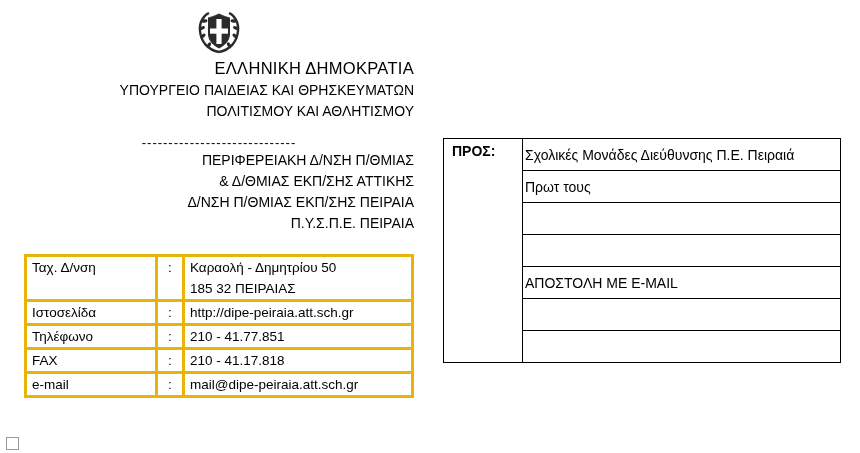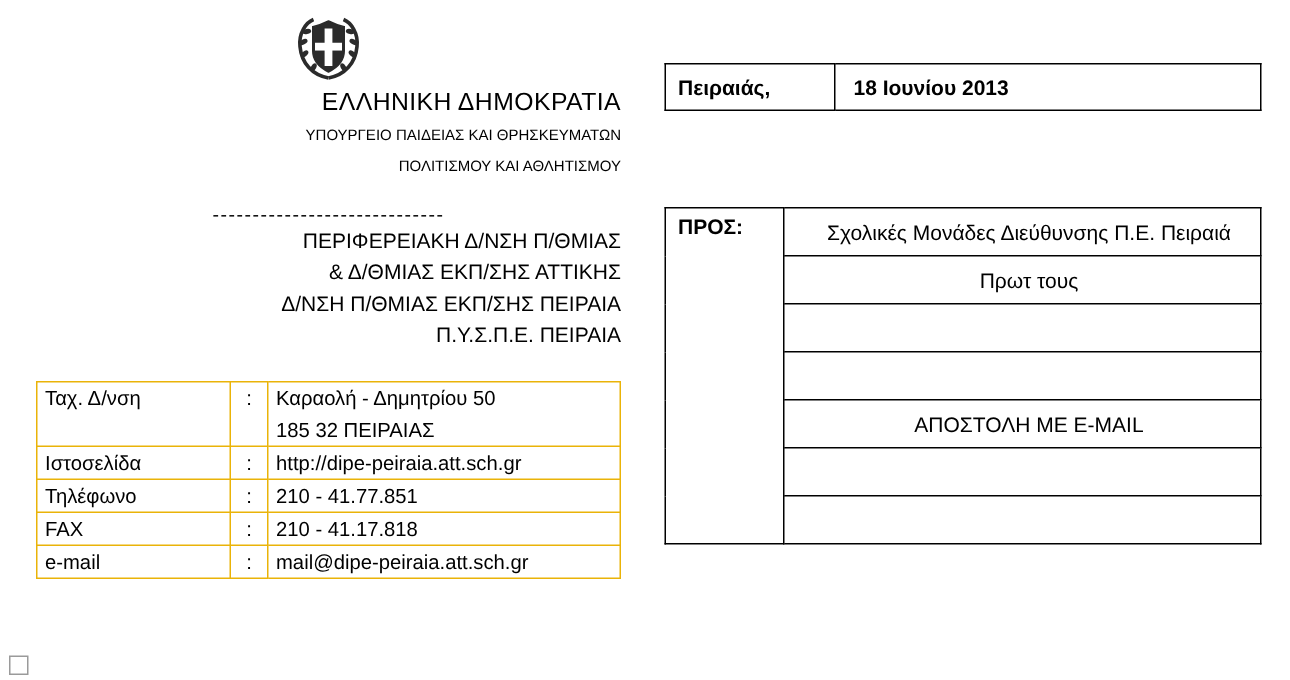--- a/index.html
+++ b/index.html
@@ -37,21 +37,21 @@
     font-size: 14.5px;
     line-height: 19px;
     white-space: nowrap;
   }
   .lh-title {
     font-size: 16.5px;
     line-height: 24px;
     letter-spacing: 0.3px;
   }
   .lh-sub {
-    font-size: 10px;
+    font-size: 14px;
     line-height: 21px;
   }
   .lh-gap { height: 14px; }
   .lh-dash {
     text-align: center;
     font-size: 13px;
     line-height: 14px;
     letter-spacing: 1px;
     color: #000;
   }
@@ -63,21 +63,21 @@
   
   #contact-table {
     position: absolute;
     left: 24px;
     top: 254px;
     width: 390px;
     border-collapse: collapse;
     font-size: 13.5px;
   }
   #contact-table td {
-    border: 1px solid #eab308;
+    border: 3px solid #eab308;
     padding: 1px 5px;
     vertical-align: middle;
     line-height: 17px;
     height: 19px;
   }
   #contact-table td.label { width: 118px; }
   #contact-table td.colon { width: 14px; text-align: center; }
   #contact-table td.value { }
   #contact-table td.noborder-top { border-top: none; }
   #contact-table td.noborder-bottom { border-bottom: none; }
@@ -114,21 +114,21 @@
     border: 1px solid #000000;
     padding: 4px 8px;
     height: 23px;
     vertical-align: middle;
   }
   #recipient-table td.rc-label {
     width: 62px;
     font-weight: bold;
     vertical-align: top;
   }
-  #recipient-table td.rc-value { padding-left: 17px; text-align: center; }
+  #recipient-table td.rc-value { padding-left: 2px; }
 
   
   #page-marker {
     position: absolute;
     left: 6px;
     top: 437px;
     width: 11px;
     height: 11px;
     border: 1px solid #9a9a9a;
     background: #ffffff;
@@ -205,24 +205,20 @@
     <tr>
       <td class="label">e-mail</td>
       <td class="colon">:</td>
       <td class="value">mail@dipe-peiraia.att.sch.gr</td>
     </tr>
   </tbody>
 </table>
 
 <table id="date-table">
   <tbody>
-    <tr>
-      <td class="dt-label">Πειραιάς,</td>
-      <td class="dt-value">18 Ιουνίου 2013</td>
-    </tr>
   </tbody>
 </table>
 
 <table id="recipient-table">
   <tbody>
     <tr>
       <td class="rc-label" rowspan="7">ΠΡΟΣ:</td>
       <td class="rc-value">Σχολικές Μονάδες Διεύθυνσης  Π.Ε. Πειραιά</td>
     </tr>
     <tr>

